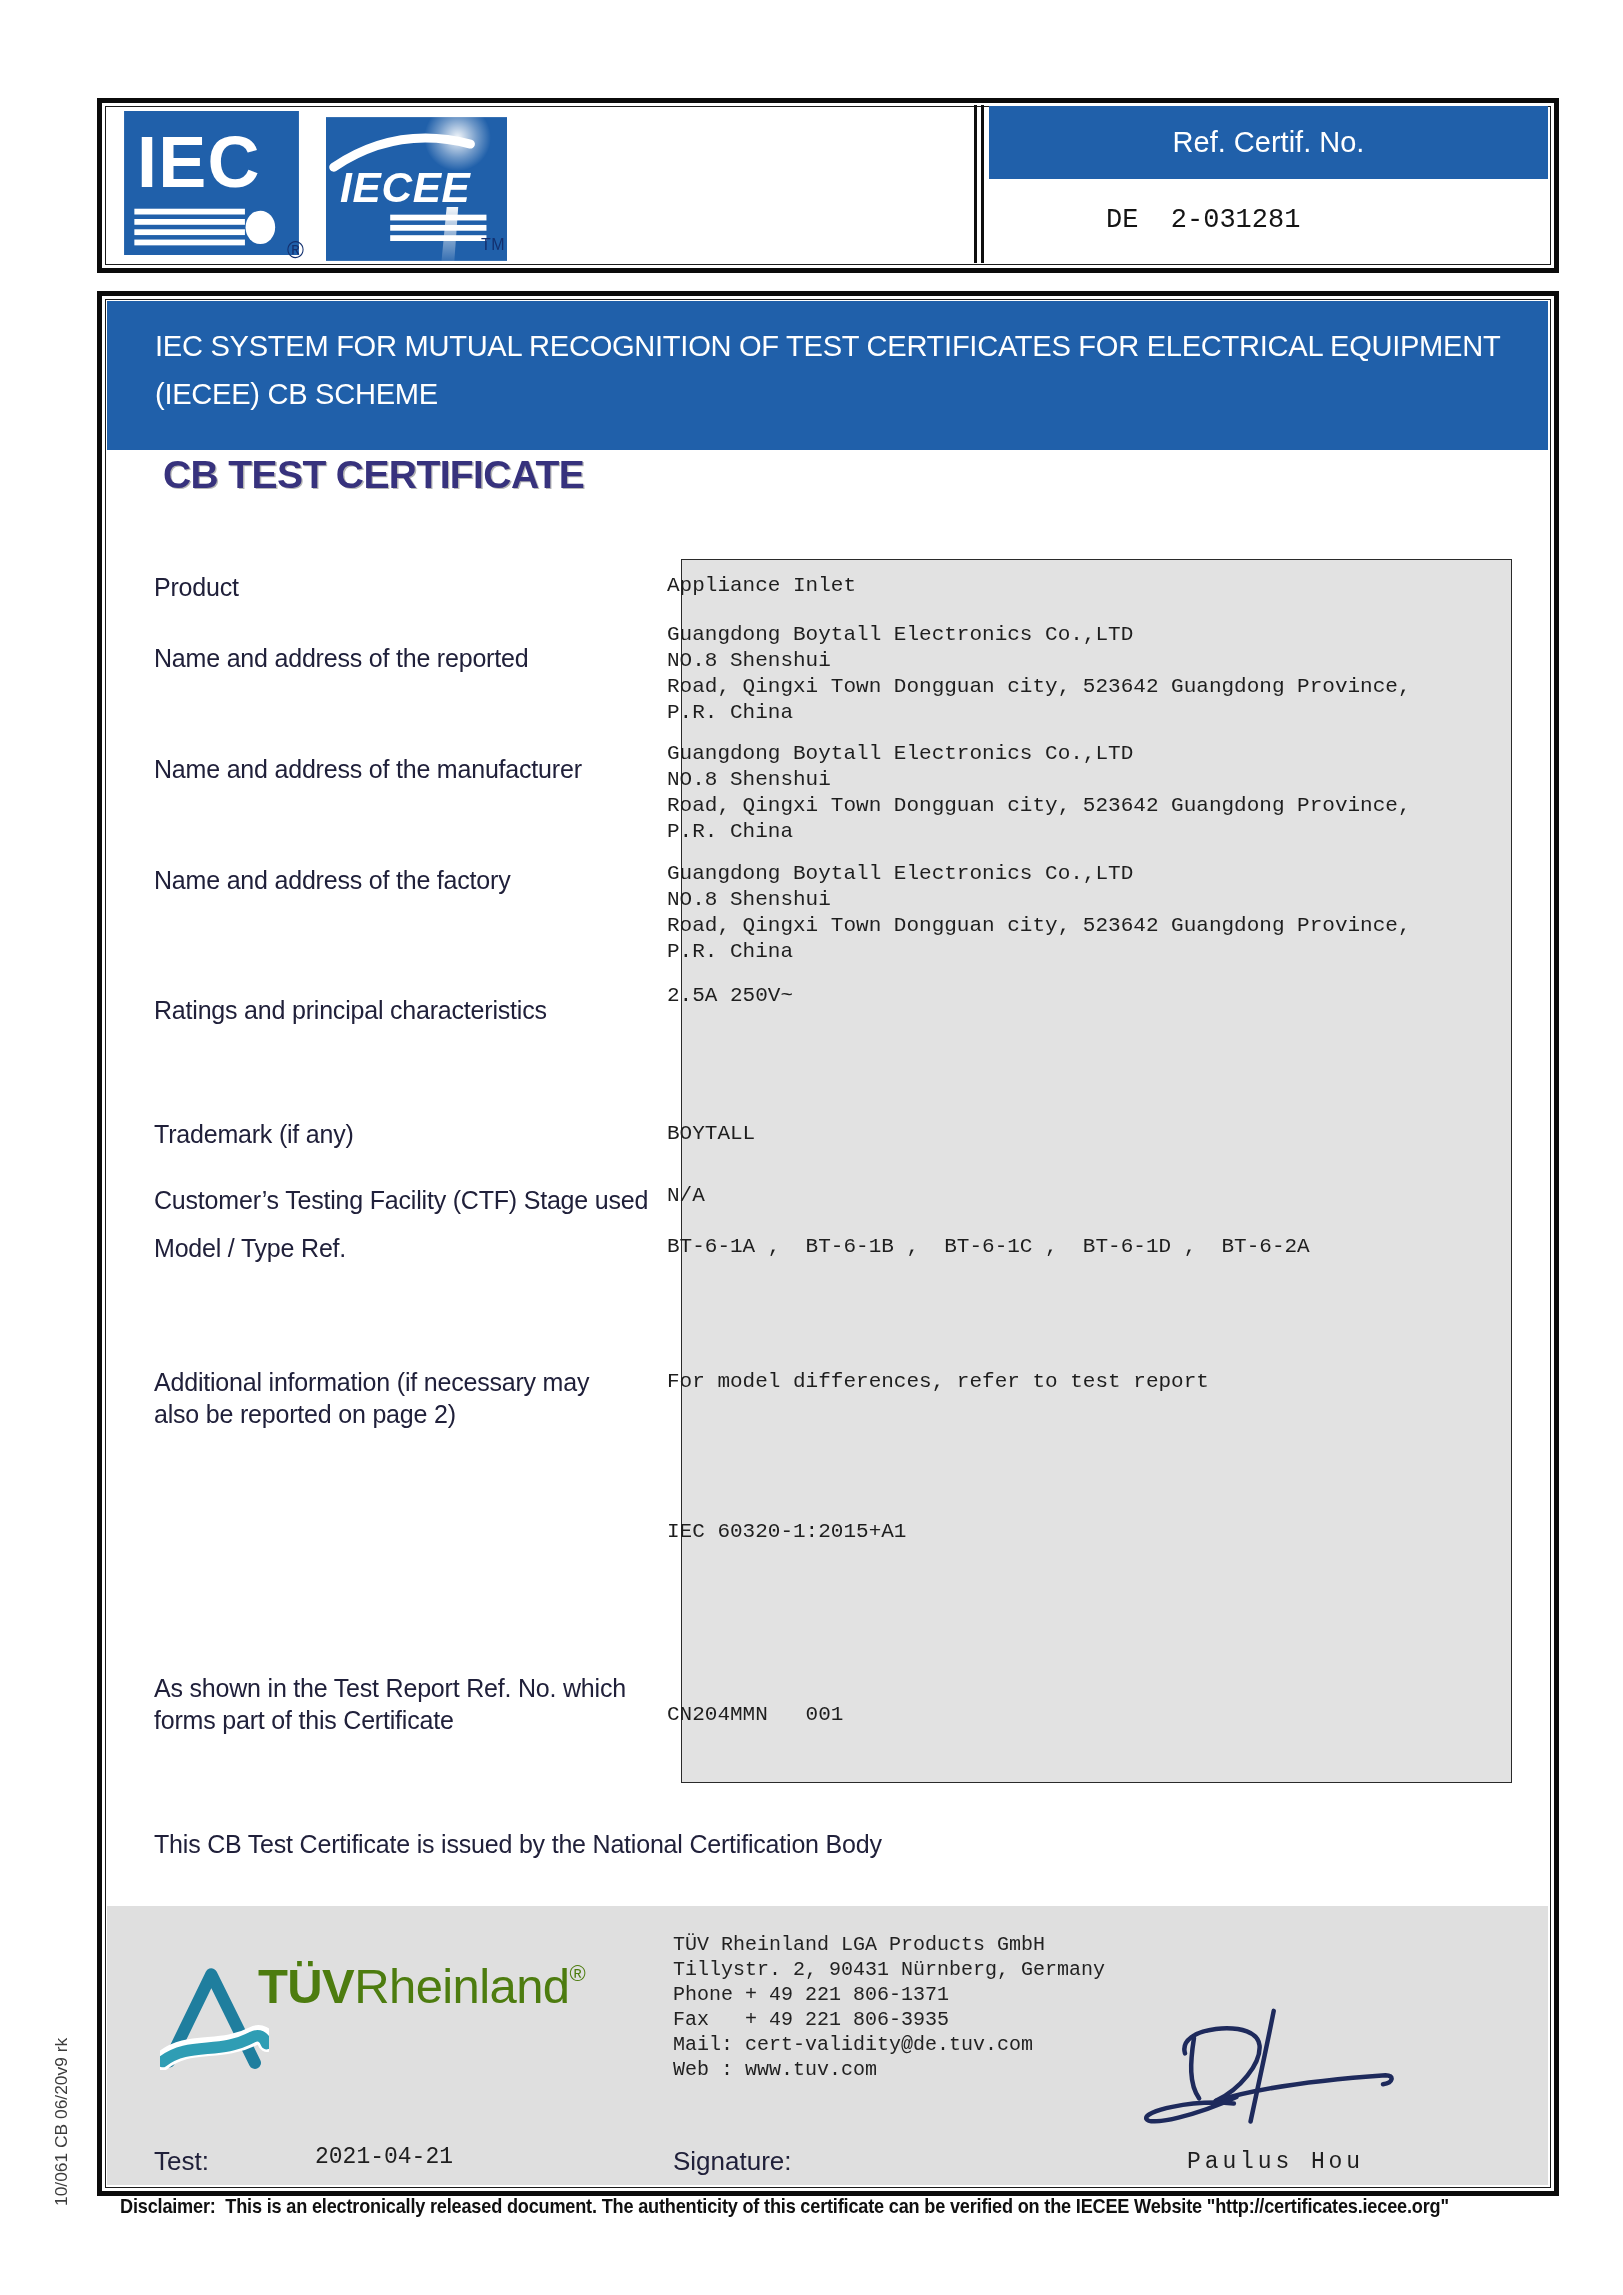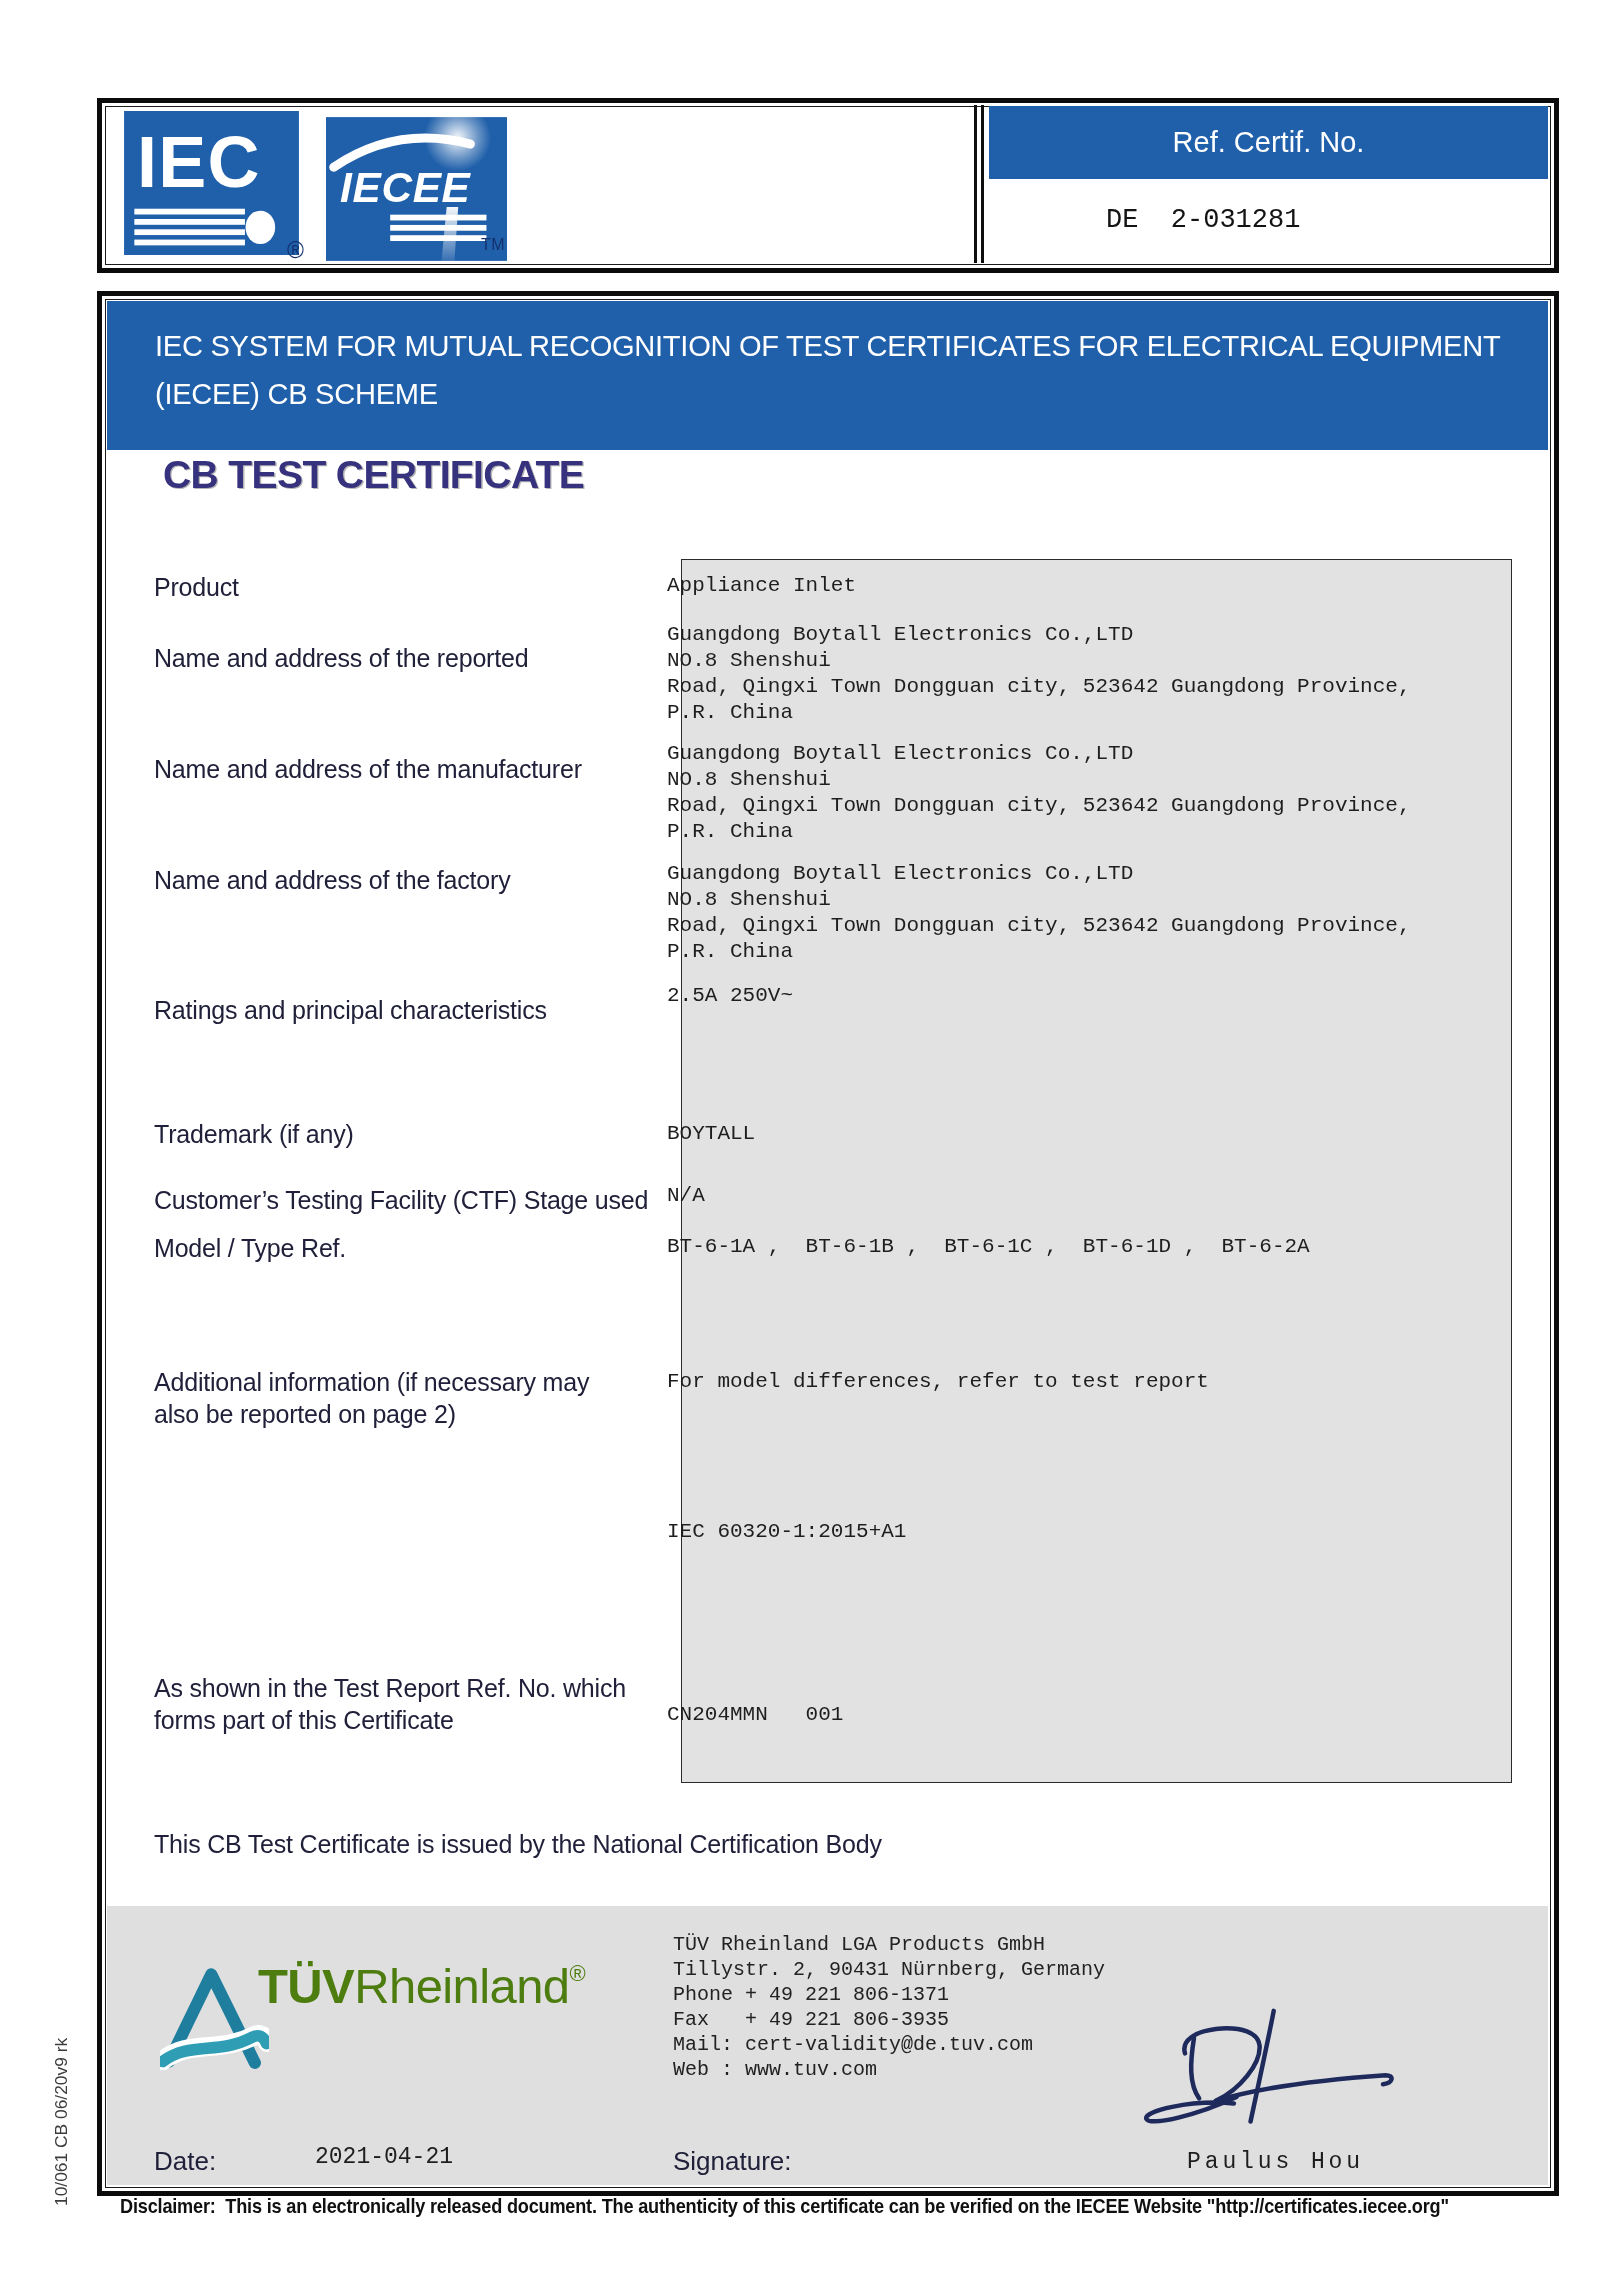--- a/index.html
+++ b/index.html
@@ -174,21 +174,21 @@
   <div style="position:absolute;left:1140px;top:2007px;">
     <svg width="270" height="119" viewBox="0 0 420 185" fill="none" stroke="#1e2a5c" stroke-width="7" stroke-linecap="round">
       <path d="M208 6 C 198 58, 180 140, 172 178"></path>
       <path d="M70 72 C 64 52, 86 38, 118 34 C 158 30, 184 40, 186 60 C 188 88, 156 128, 118 146"></path>
       <path d="M84 48 C 78 86, 76 120, 92 142"></path>
       <path d="M118 146 C 196 122, 296 112, 382 106 C 396 106, 394 118, 378 120"></path>
       <path d="M150 140 C 90 168, 16 186, 10 174 C 4 162, 78 144, 146 150"></path>
     </svg>
   </div>
 
-  <div class="sigline" style="left:154px;top:2146px;">Date:</div>
+  <div class="sigline" style="left:154px;top:2146px;">Test:</div>
   <div class="monoline" style="left:315px;top:2144px;">2021-04-21</div>
   <div class="sigline" style="left:673px;top:2146px;">Signature:</div>
   <div class="monoline" style="left:1187px;top:2149px;letter-spacing:3.9px;">Paulus Hou</div>
 
   <div id="side-note">10/061 CB 06/20v9 rk</div>
 
   <div id="disclaimer">Disclaimer:  This is an electronically released document. The authenticity of this certificate can be verified on the IECEE Website "http://certificates.iecee.org"</div>
 
 </div>
 

